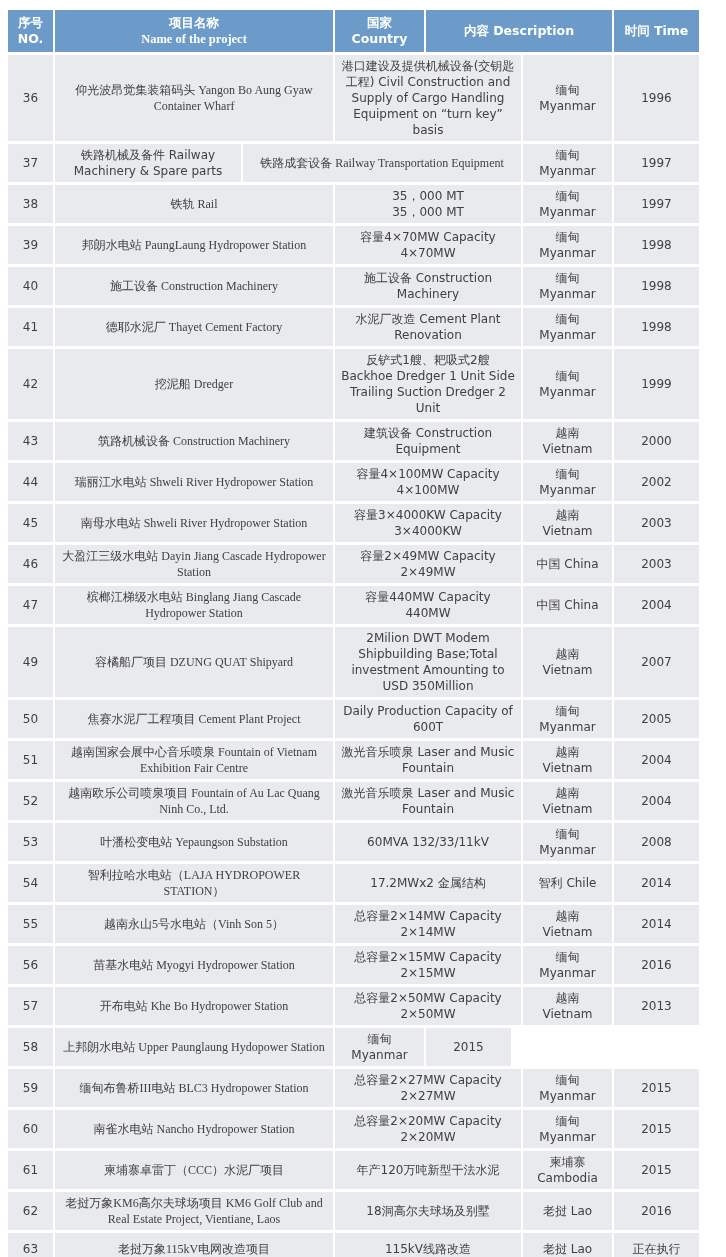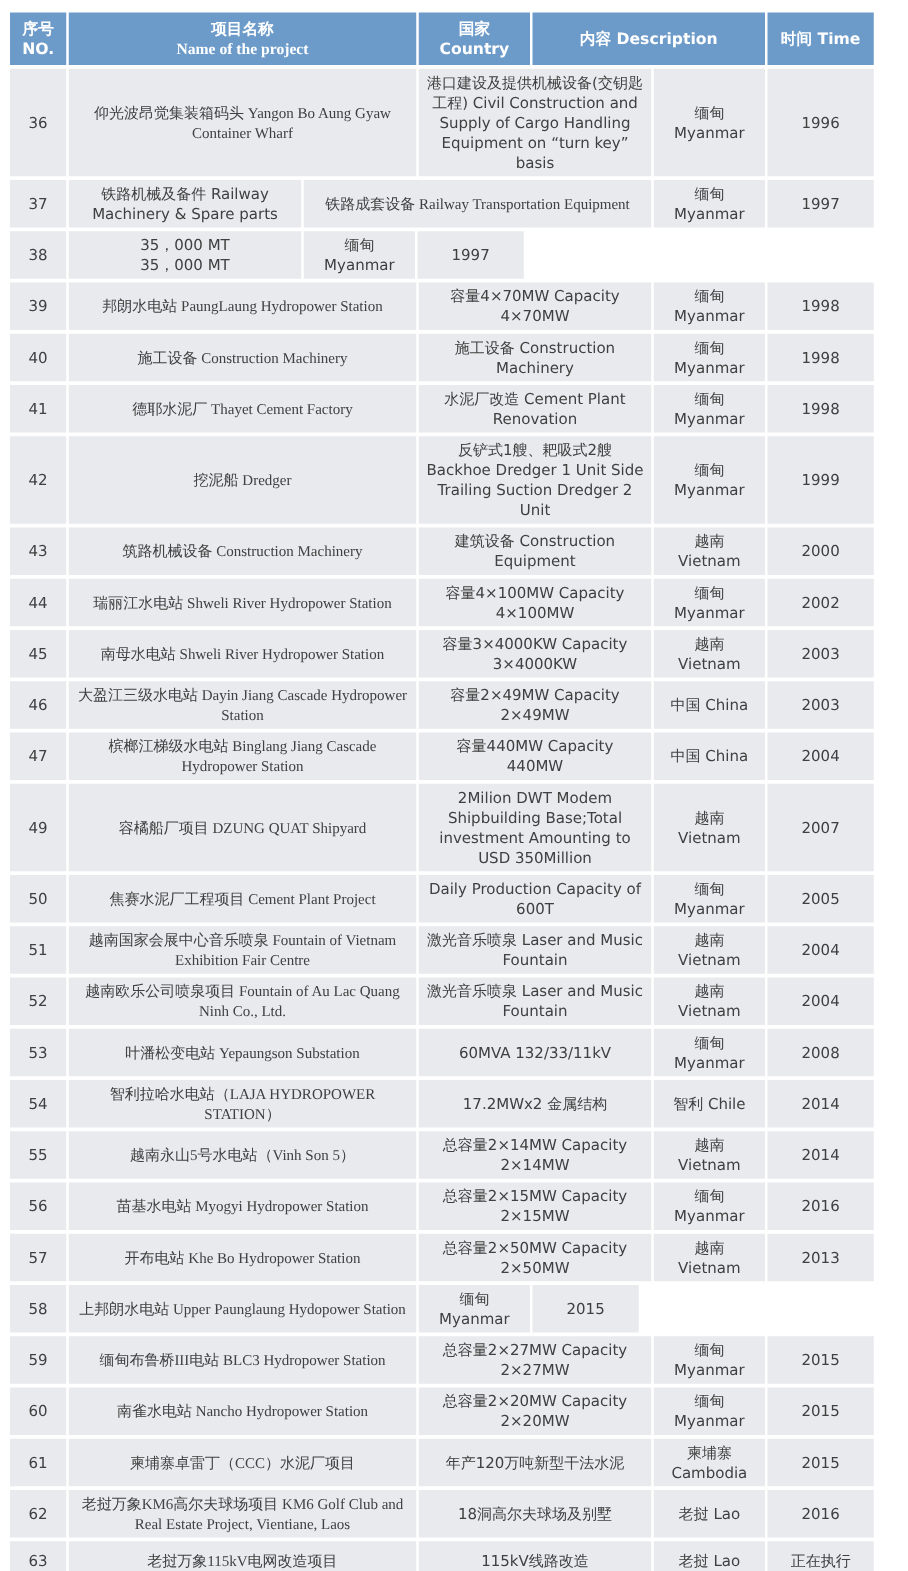--- a/index.html
+++ b/index.html
@@ -66,20 +66,21 @@
       </div>
       <div class="row">
         <div class="cell c-no">37</div>
         <div class="cell c-description">铁路机械及备件 Railway Machinery &amp; Spare parts</div>
         <div class="cell c-name">铁路成套设备 Railway Transportation Equipment</div>
         <div class="cell c-country">缅甸 Myanmar</div>
         <div class="cell c-time">1997</div>
       </div>
       <div class="row">
         <div class="cell c-no">38</div>
+        <div class="cell c-name">铁轨 Rail</div>
         <div class="cell c-description">35，000 MT
 35，000 MT</div>
         <div class="cell c-country">缅甸 Myanmar</div>
         <div class="cell c-time">1997</div>
       </div>
       <div class="row">
         <div class="cell c-no">39</div>
         <div class="cell c-name">邦朗水电站 PaungLaung Hydropower Station</div>
         <div class="cell c-description">容量4×70MW Capacity 4×70MW</div>
         <div class="cell c-country">缅甸 Myanmar</div>

